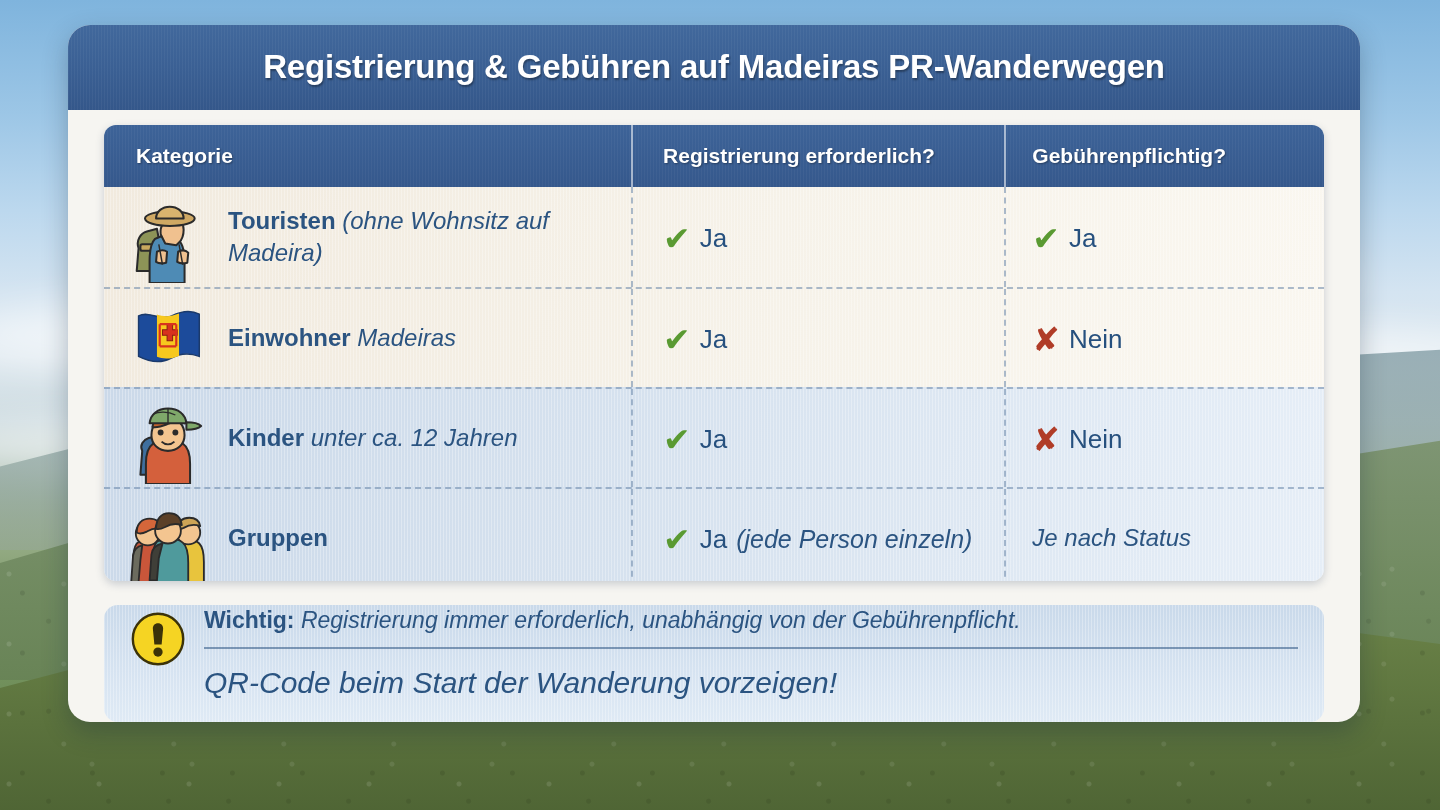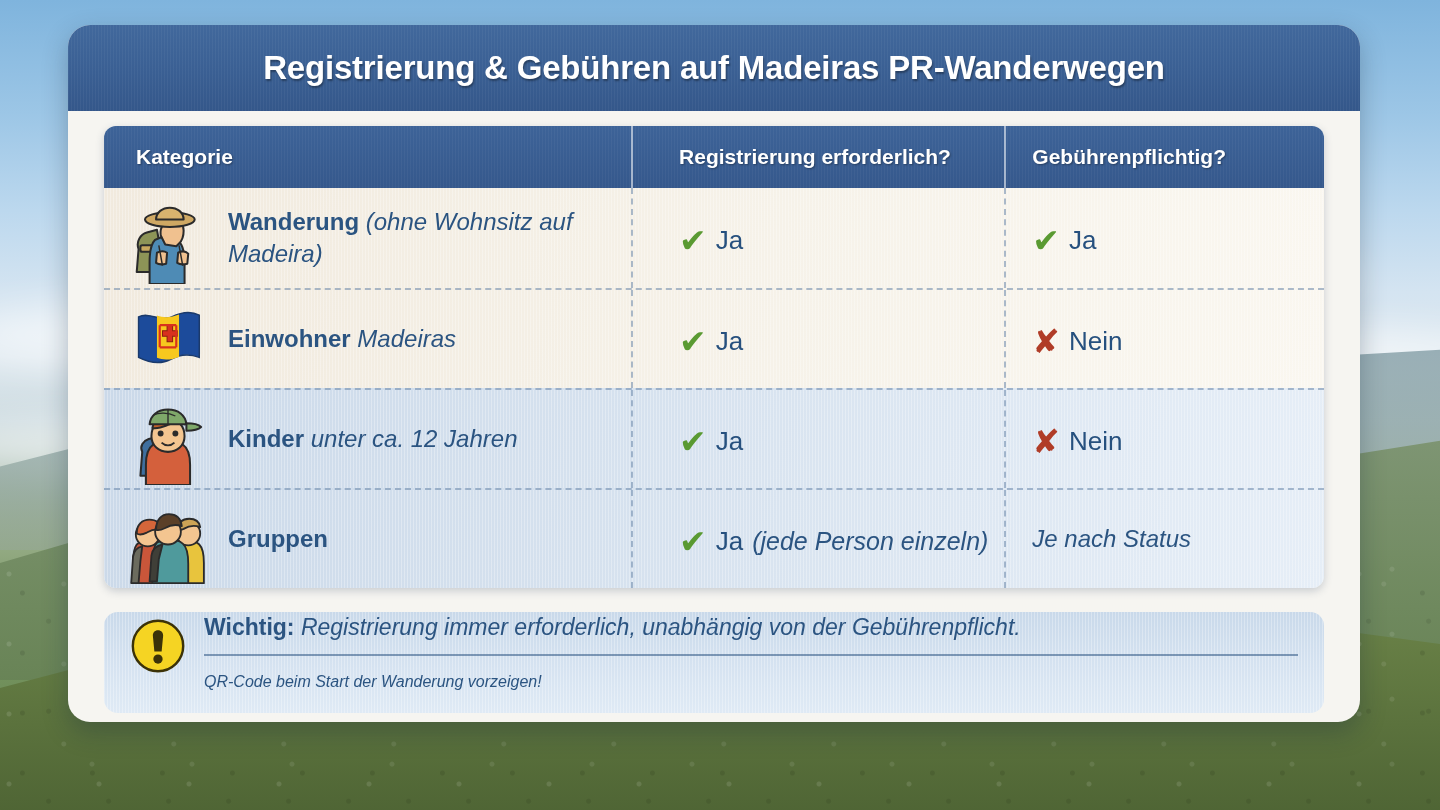--- a/index.html
+++ b/index.html
@@ -143,21 +143,21 @@
     display: flex;
     align-items: center;
     color: #fff;
     font-size: 21px;
     font-weight: bold;
     text-shadow: 1px 1px 2px rgba(0,0,0,0.35);
     position: relative;
     z-index: 1;
   }
   .col-cat   { width: 43.2%; padding-left: 32px; }
-  .col-reg   { width: 30.6%; padding-left: 46px; }
+  .col-reg   { width: 30.6%; padding-left: 30px; }
   .col-fee   { width: 26.2%; padding-left: 26px; }
   .t-head .col-reg, .t-head .col-fee {
     border-left: 2px solid rgba(255,255,255,0.55);
   }
 
   .t-row {
     display: flex;
     height: 100px;
     position: relative;
   }
@@ -249,21 +249,21 @@
   #note-body { flex: 1; position: relative; z-index: 1; }
   #note-line1 {
     font-size: 23px;
     color: #2b5481;
     font-style: italic;
     padding-bottom: 13px;
     border-bottom: 2px solid rgba(43,84,129,0.55);
   }
   #note-line1 .strong { font-weight: bold; font-style: normal; }
   #note-line2 {
-    font-size: 16px;
+    font-size: 30px;
     color: #2b5481;
     font-style: italic;
     padding-top: 17px;
   }
 </style>
 </head>
 <body>
 
 <div id="bg">
   <div class="cloud" style="left:-40px;  top:300px; width:420px; height:70px;"></div>
@@ -303,21 +303,21 @@
               <path d="M44 34c1-7 6-11 13-11 6 0 10 3 12 7l-6 3c-5-2-12-1-16 3z" fill="#4a3526"></path>
               <ellipse cx="52" cy="30" rx="27" ry="8" fill="#cfa863"></ellipse>
               <path d="M37 30c0-8 7-13 15-13s15 5 15 13z" fill="#d8b36e"></path>
               <path d="M38 66c4-2 8-2 11 0l-1 12c-4 1-8 1-11-1z" fill="#f0c18f"></path>
               <path d="M61 66c4-2 8-2 11 1l-1 11c-4 1-8 1-11-1z" fill="#f0c18f"></path>
               <path d="M40 58l4 22M62 58l4 22" fill="none" stroke="#2b2b2b" stroke-width="1.6"></path>
             </g>
           </svg>
         </div>
         <div class="cat-label">
-          <span class="strong">Wanderung</span><span class="light"> (ohne Wohnsitz auf Madeira)</span>
+          <span class="strong">Touristen</span><span class="light"> (ohne Wohnsitz auf Madeira)</span>
         </div>
       </div>
       <div class="cell col-reg">
         <div class="answer">
           <span class="mark yes">✔</span>
           <span class="ans-word">Ja</span>
         </div>
       </div>
       <div class="cell col-fee">
         <div class="answer">

